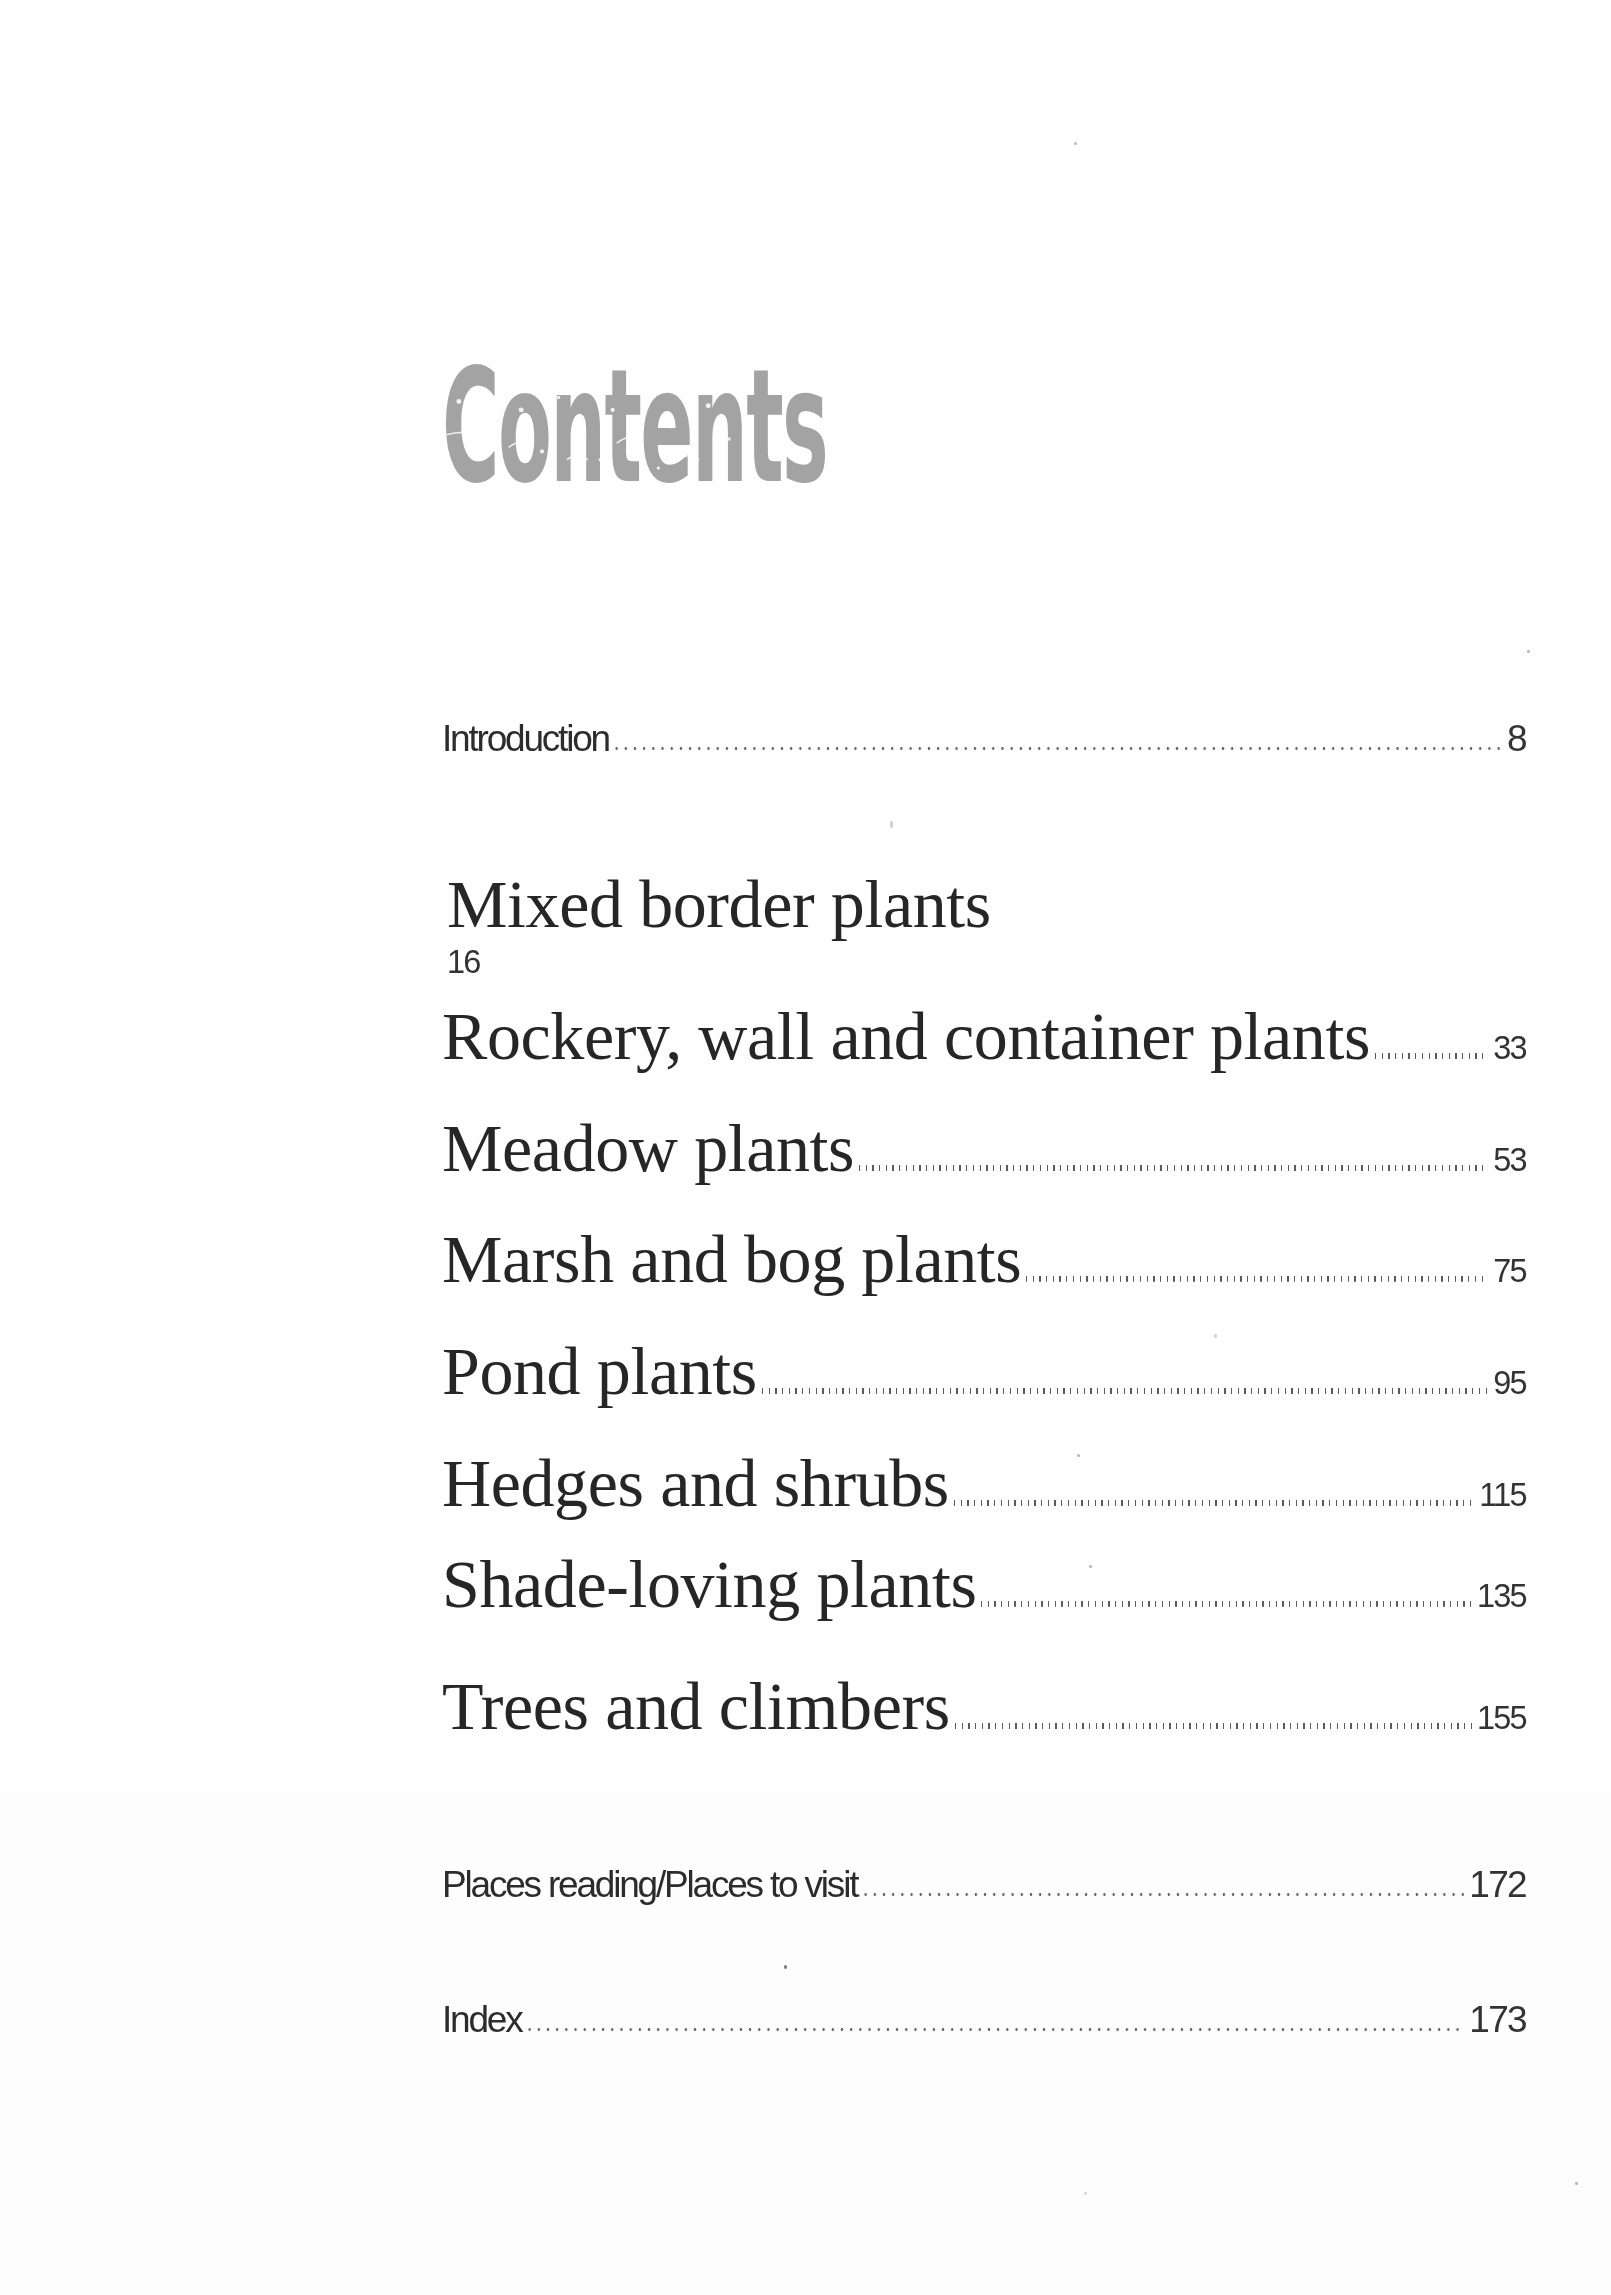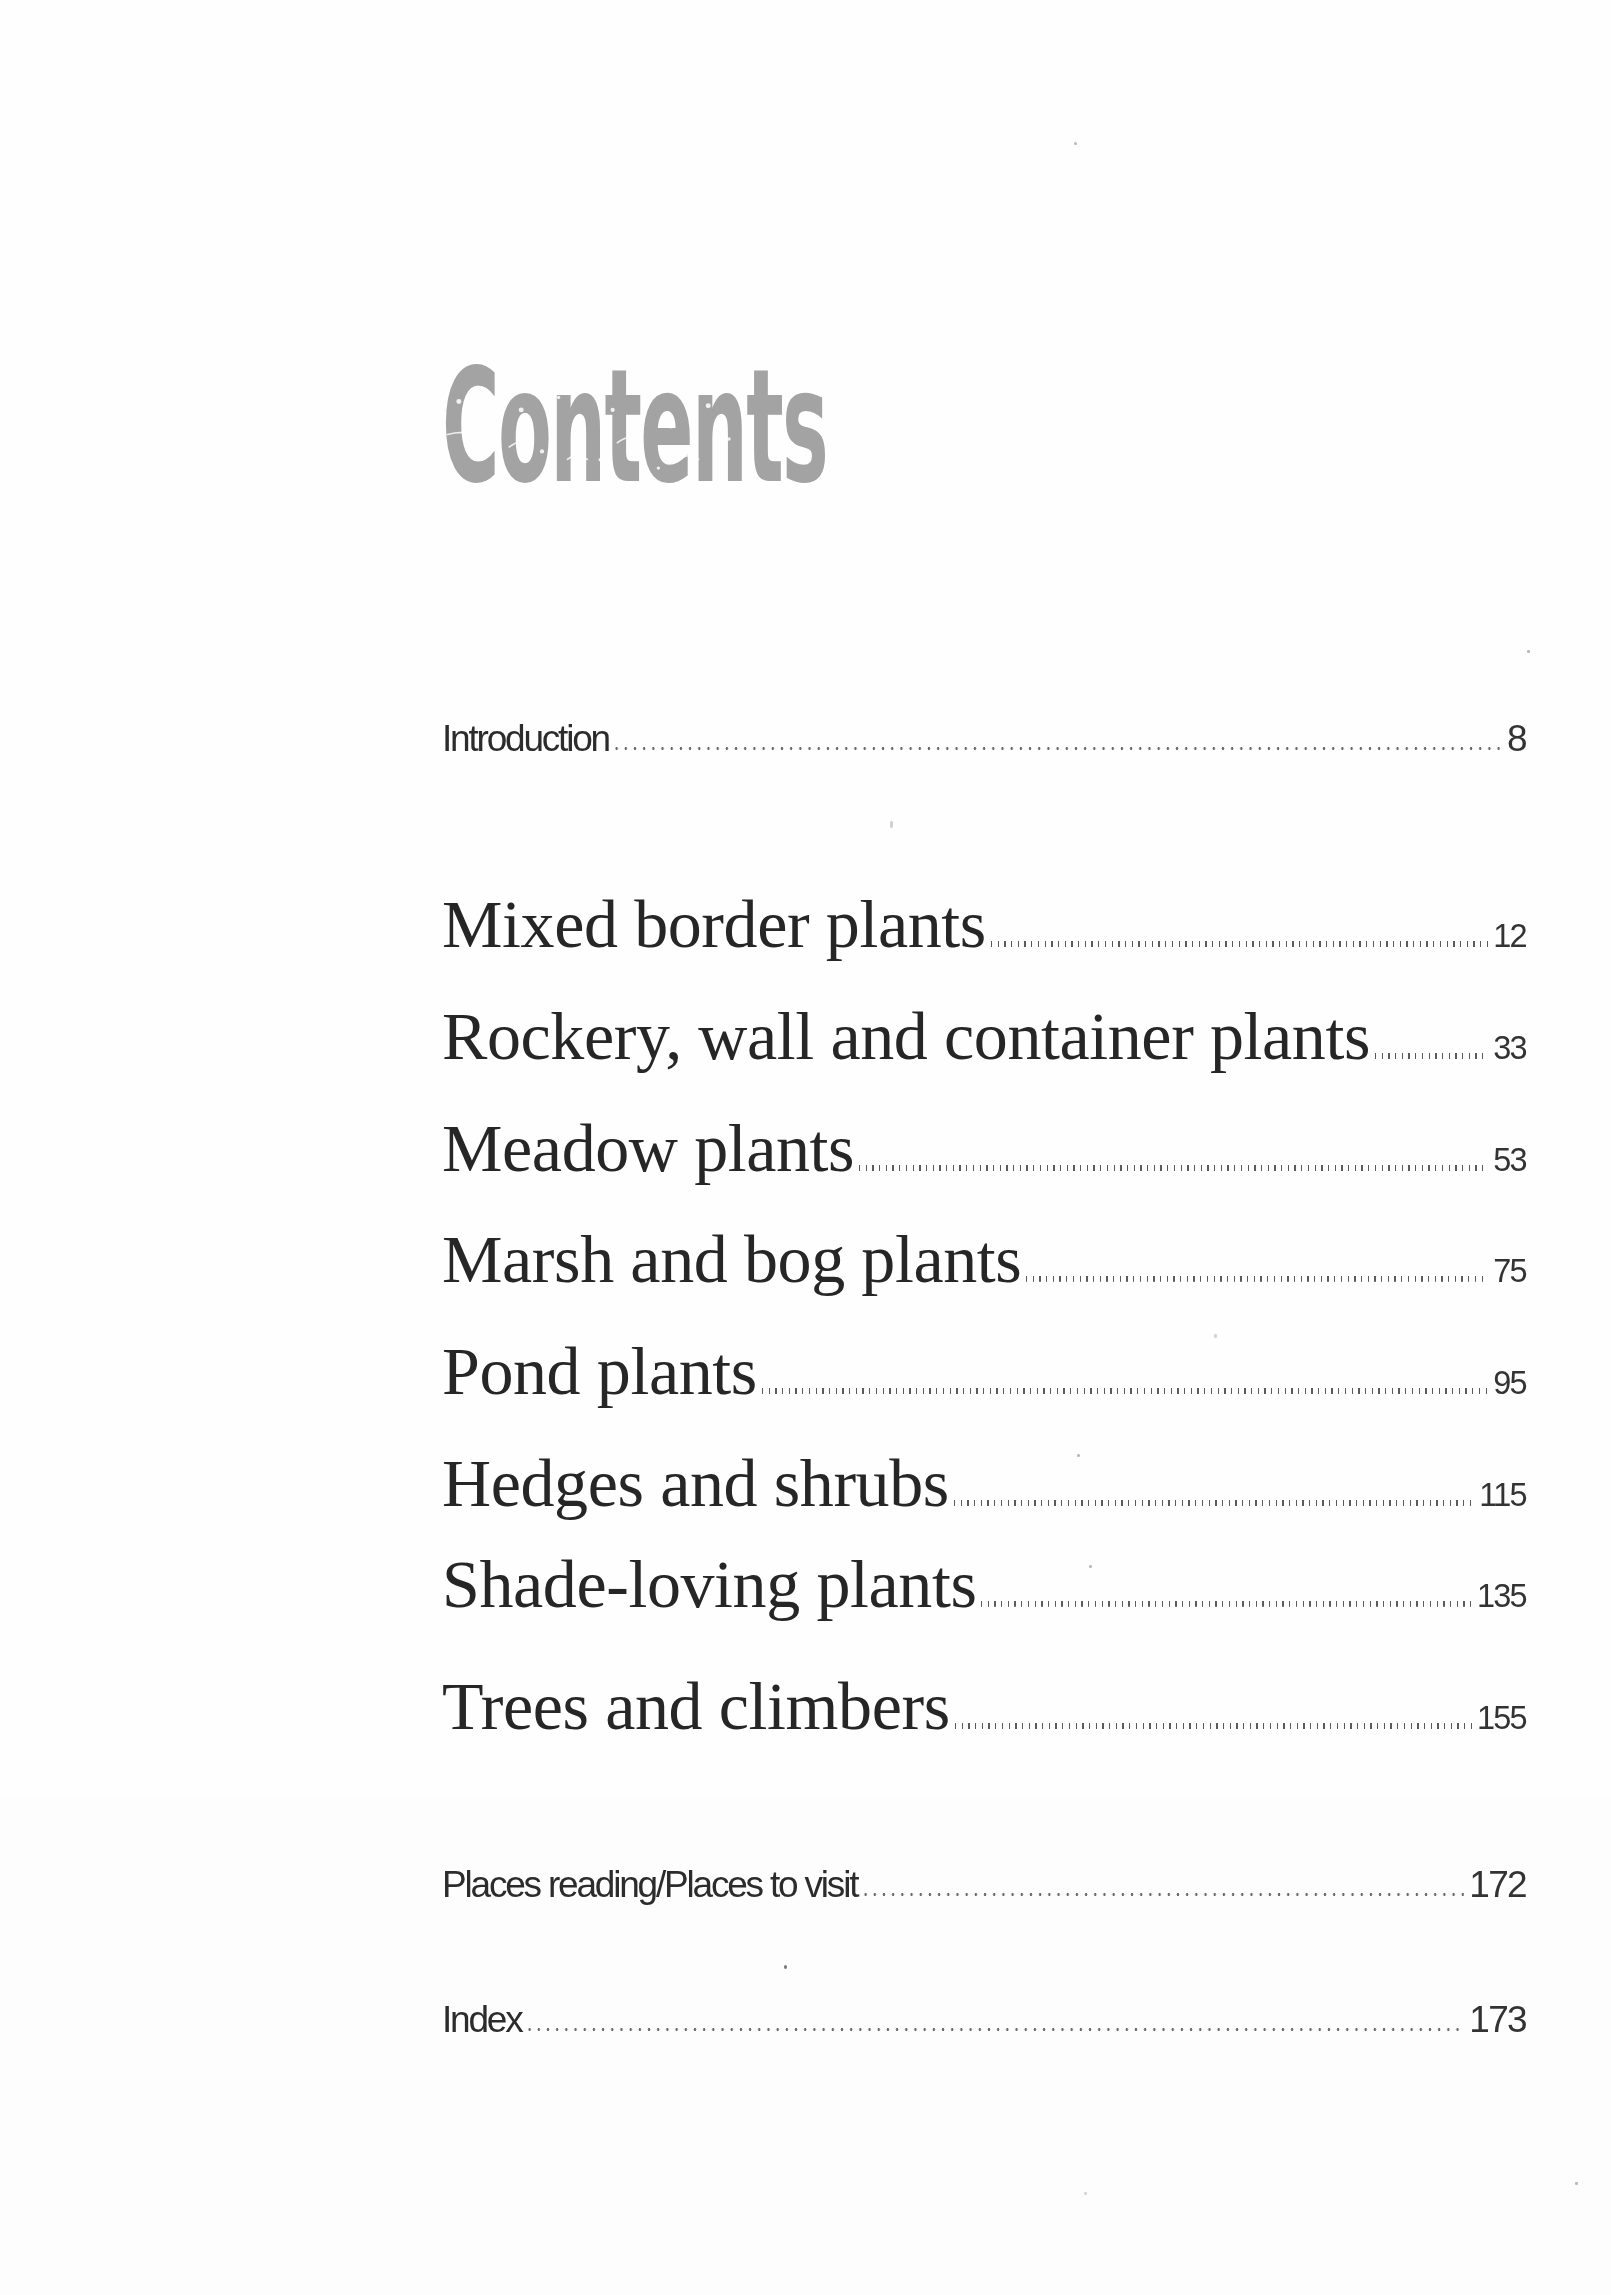--- a/index.html
+++ b/index.html
@@ -170,24 +170,24 @@
       </g>
     </svg>
   </div>
 
   <div class="toc-row minor" style="top:718px;">
     <span class="label">Introduction</span>
     <span class="leader"></span>
     <span class="page-num">8</span>
   </div>
 
-  <div class="toc-row major" style="top:885px;">
+  <div class="toc-row major" style="top:885px;flex-direction:column;">
     <span class="label">Mixed border plants</span>
     <span class="leader"></span>
-    <span class="page-num">12</span>
+    <span class="page-num">16</span>
   </div>
 
   <div class="toc-row major" style="top:997px;">
     <span class="label">Rockery, wall and container plants</span>
     <span class="leader"></span>
     <span class="page-num">33</span>
   </div>
 
   <div class="toc-row major" style="top:1109px;">
     <span class="label">Meadow plants</span>

